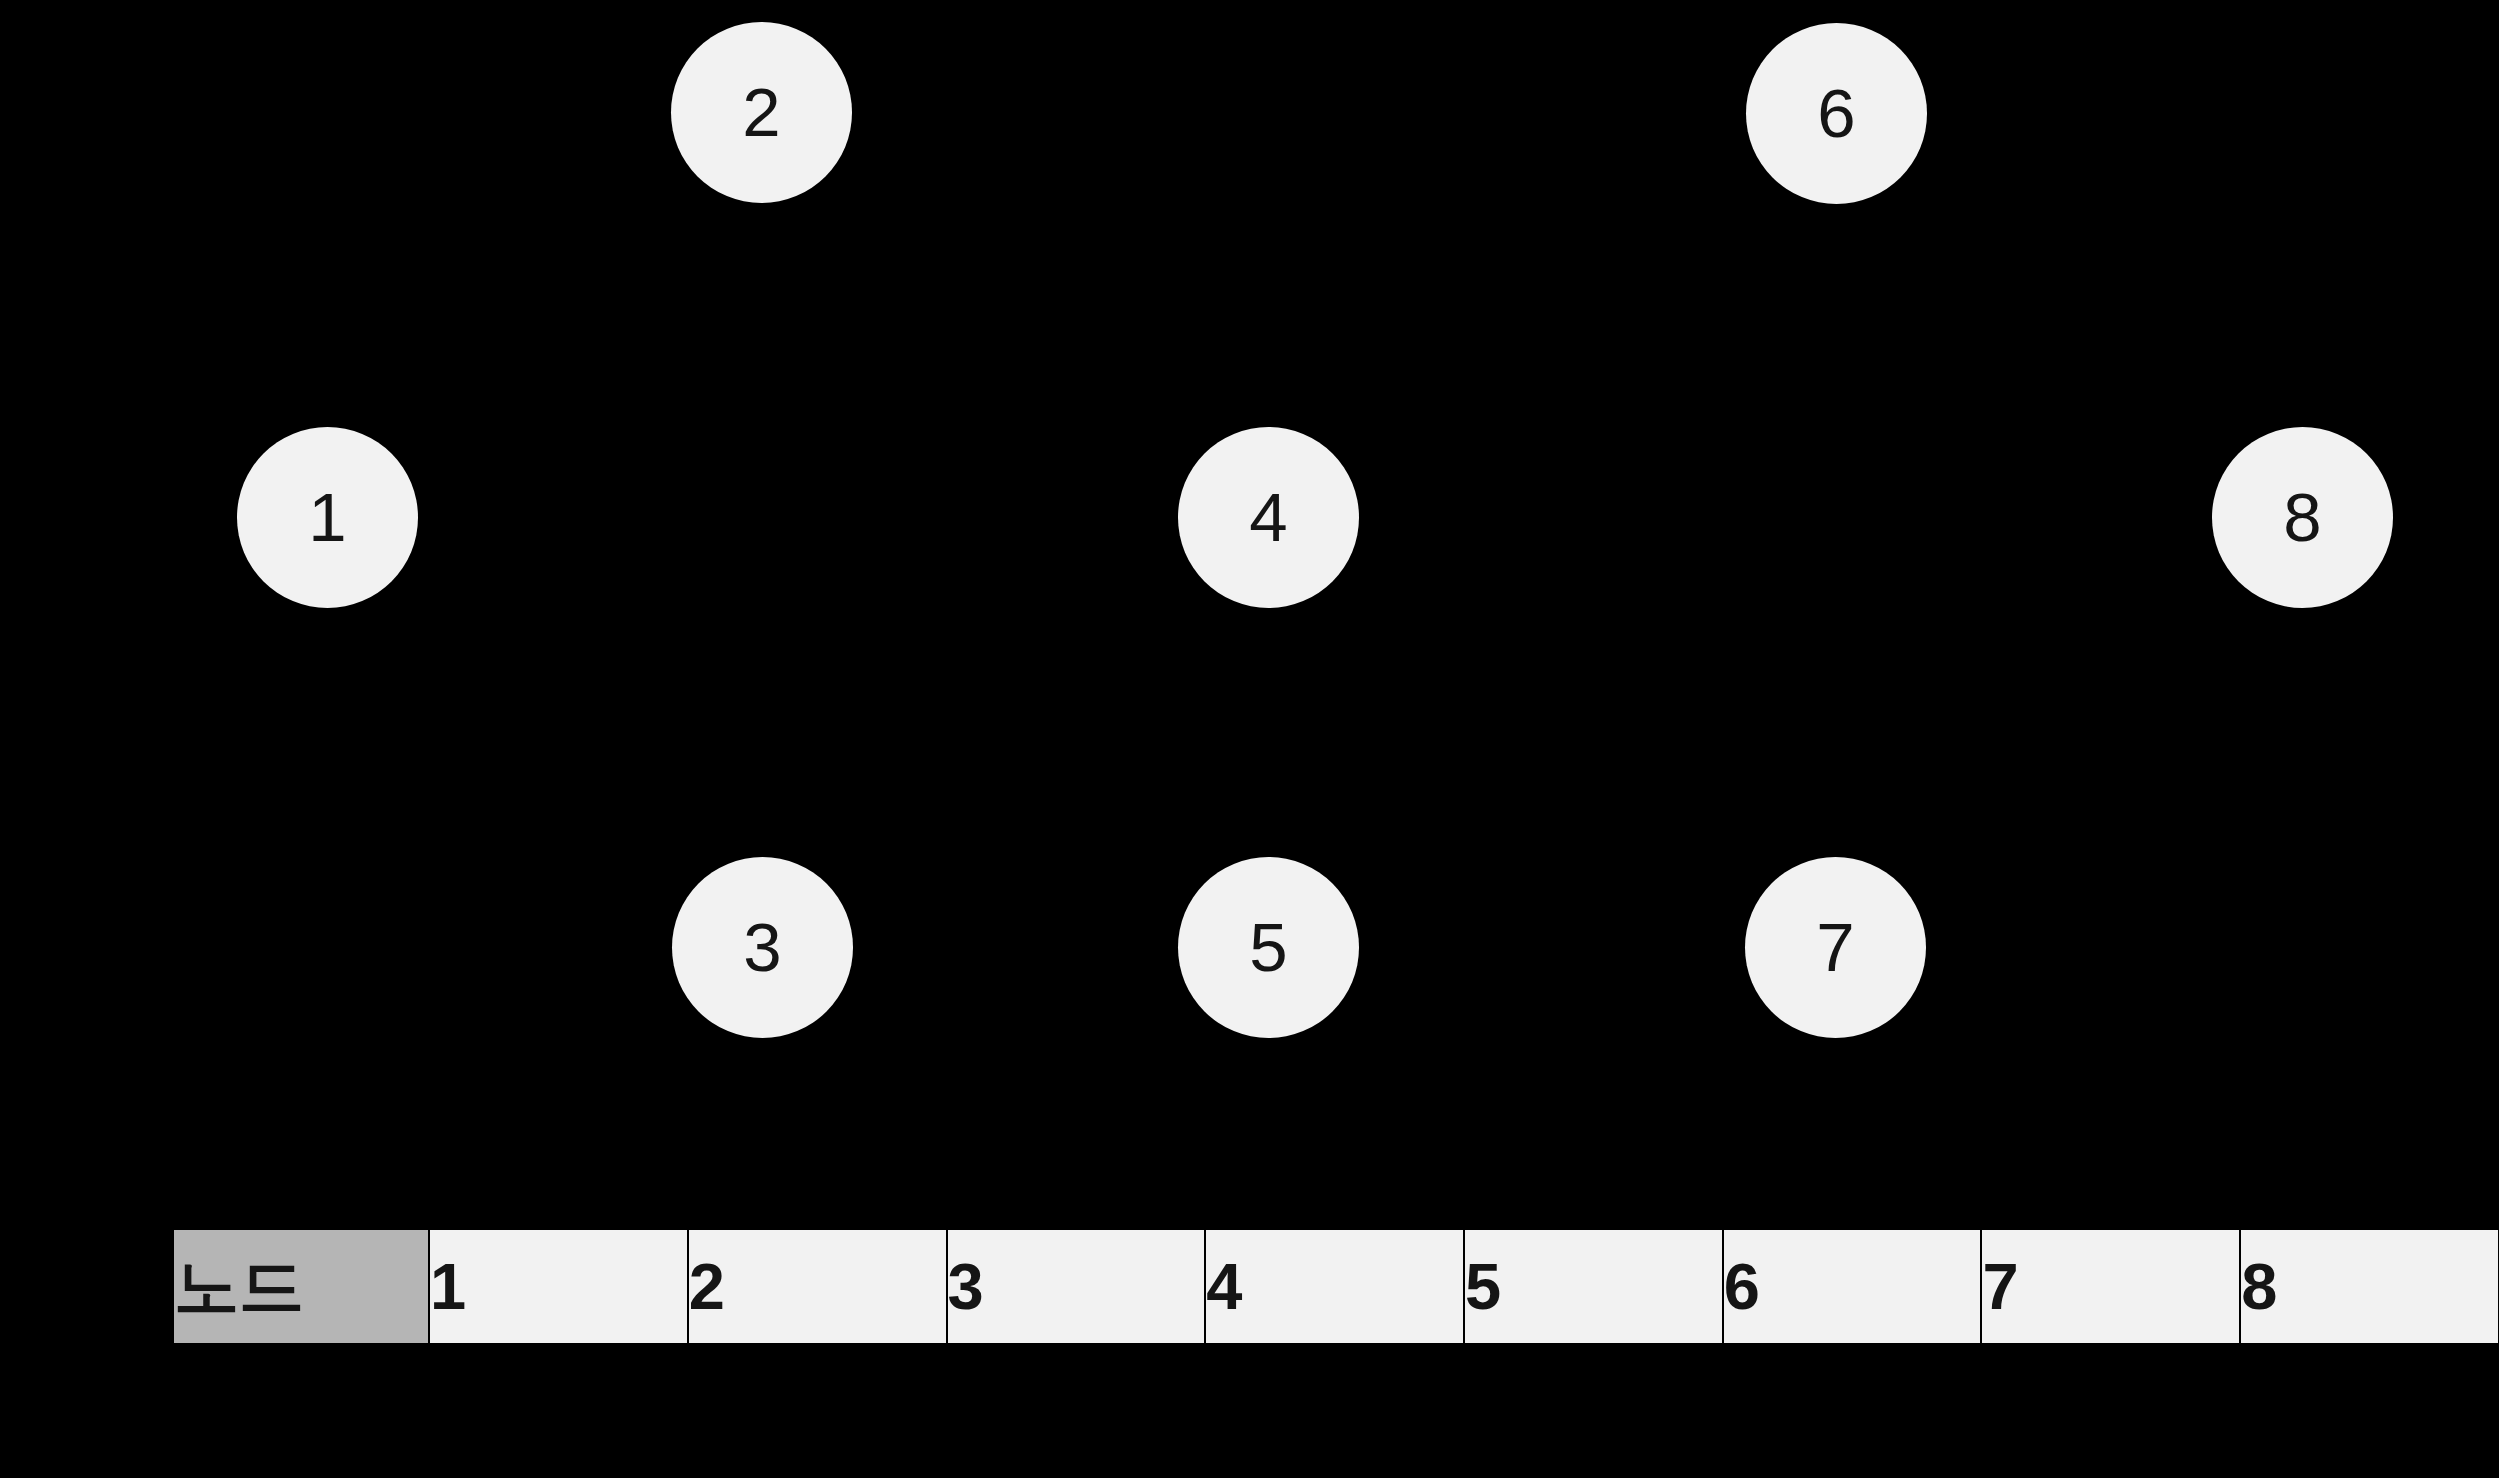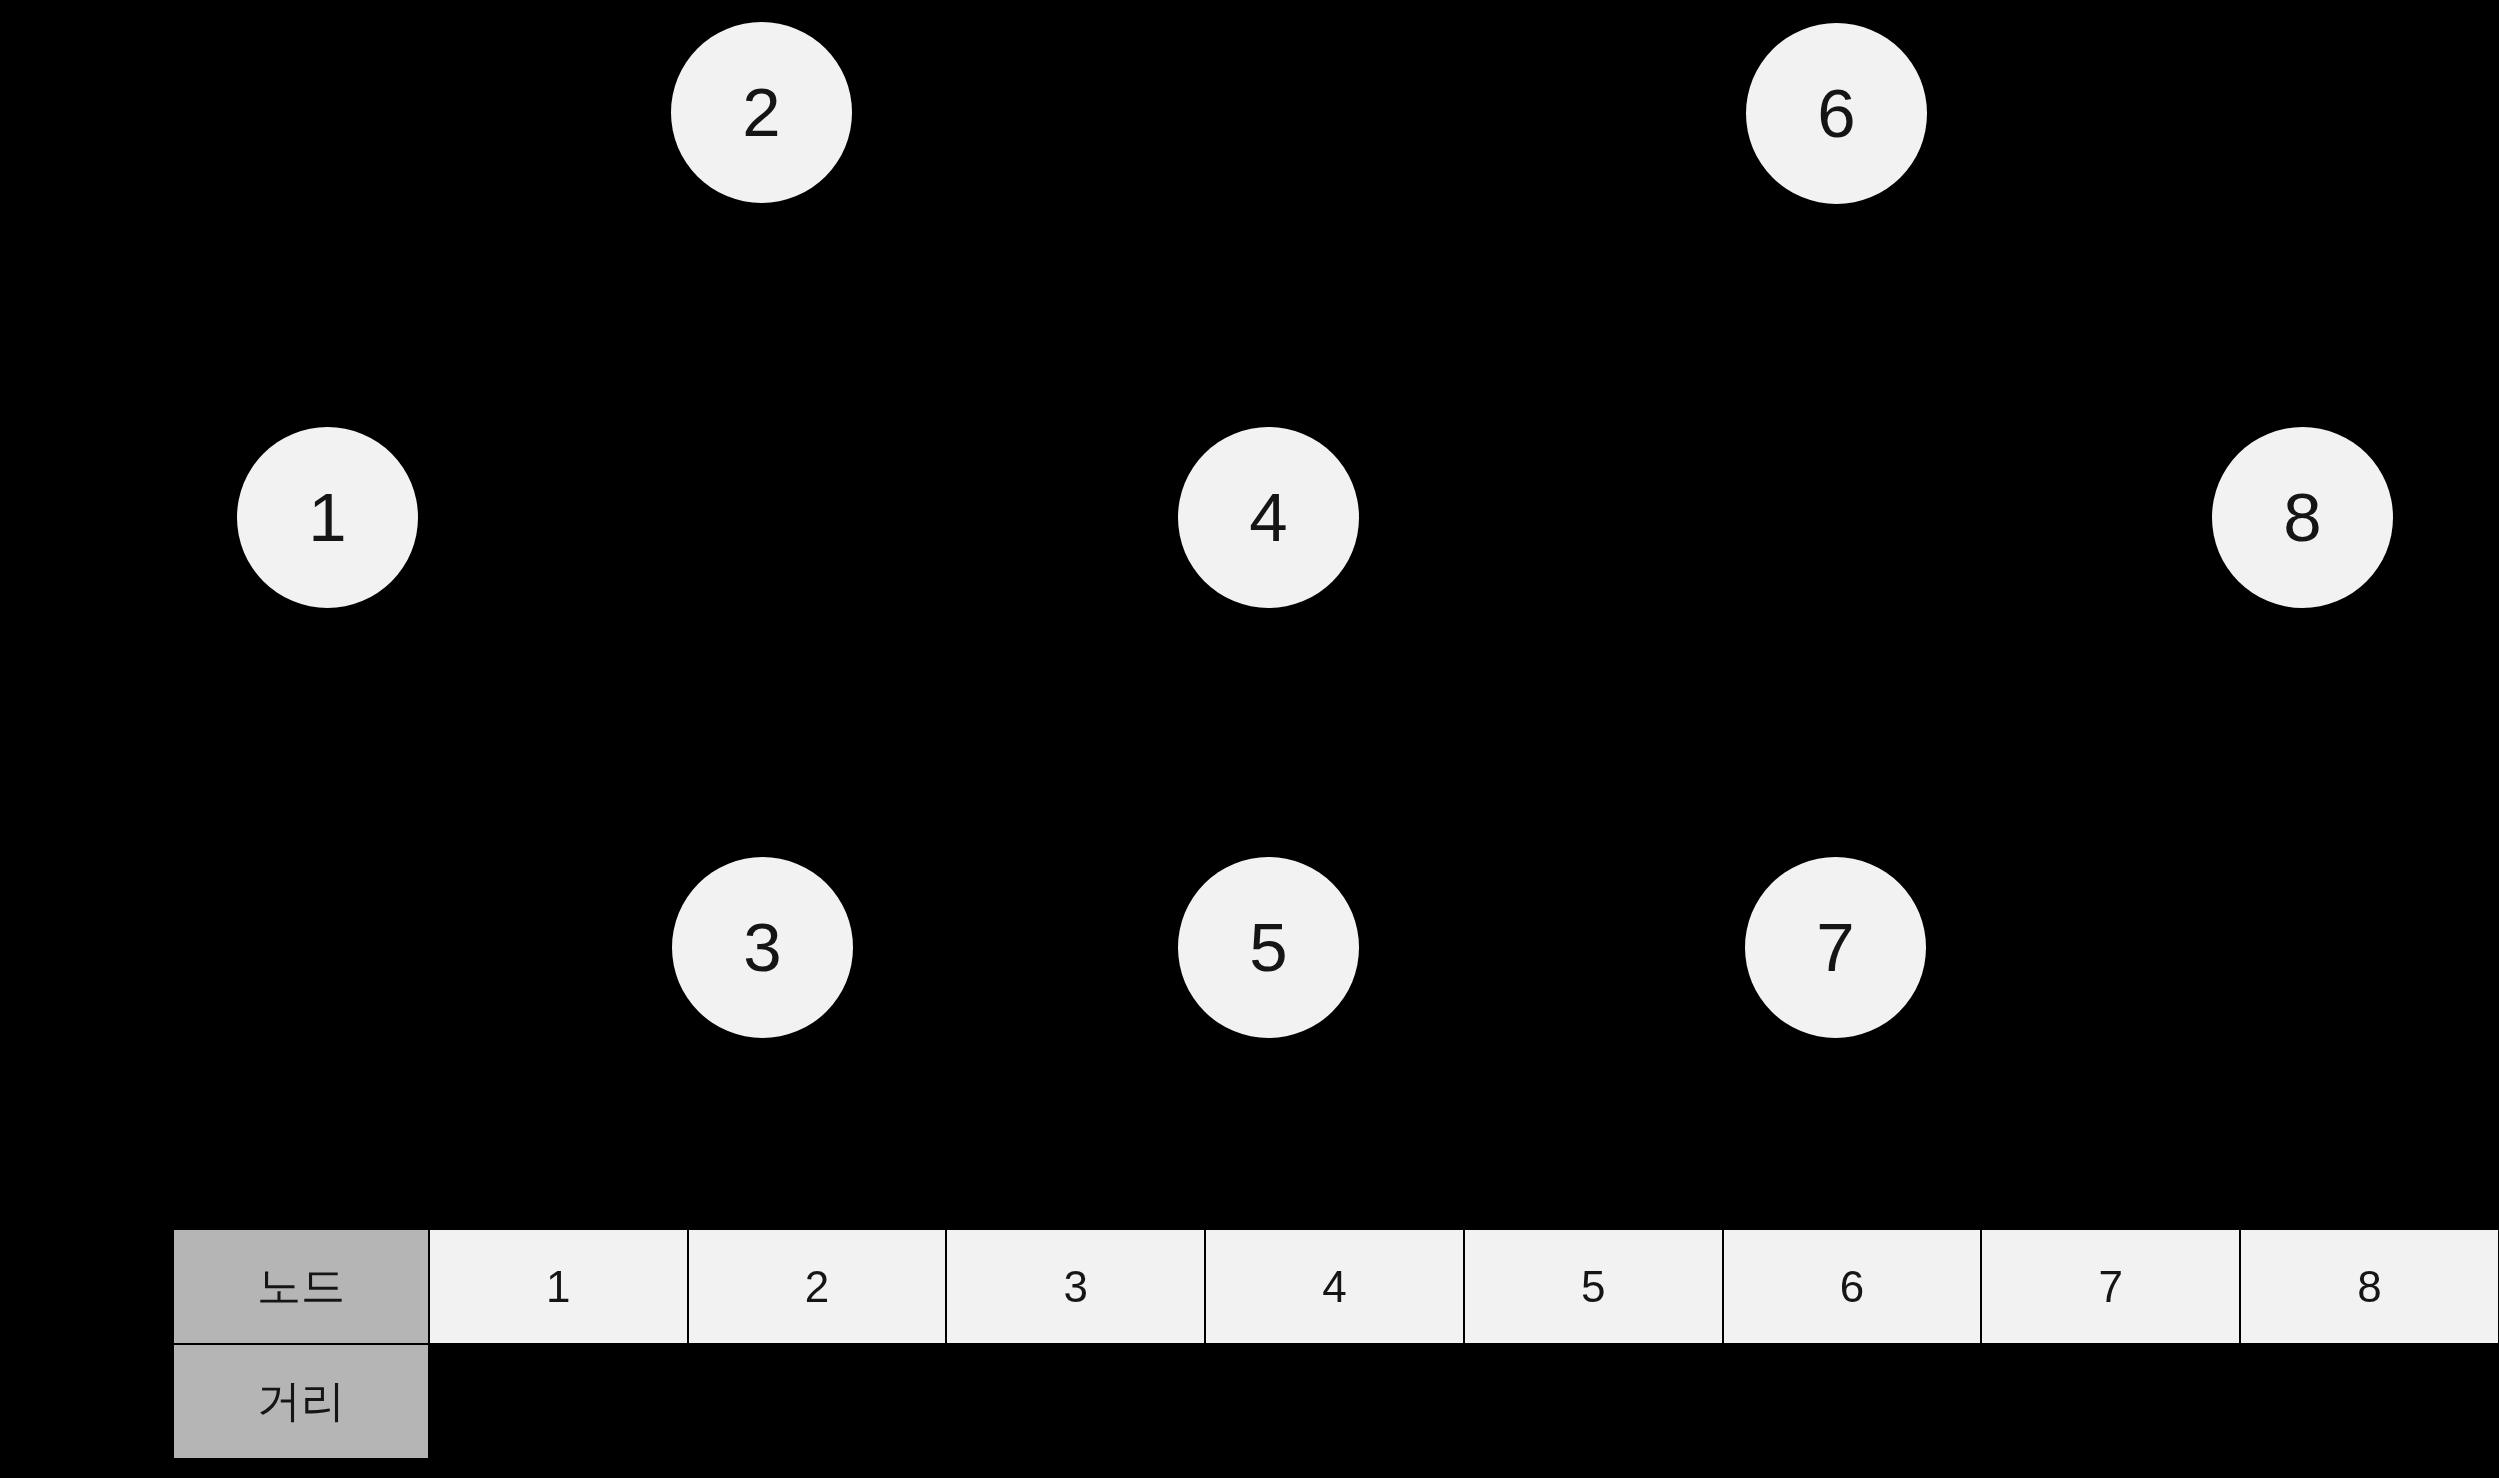--- a/index.html
+++ b/index.html
@@ -35,25 +35,26 @@
     position: absolute;
     left: 172px;
     top: 1228px;
   }
   table.dist {
     border-collapse: collapse;
     table-layout: fixed;
   }
   table.dist td {
     height: 113px;
-    text-align: center;
+    text-align: left;
     vertical-align: middle;
-    font-size: 44px;
+    font-size: 65px;
     color: #151515;
     padding: 0;
+    font-weight: bold;
   }
   td.rowhead {
     width: 256px;
     background: #b5b5b5;
     border: 2.6px solid #000000;
   }
   td.cell {
     width: 259px;
     background: #f2f2f2;
     border: 2.6px solid #000000;
@@ -85,29 +86,18 @@
         <td class="rowhead">노드</td>
         <td class="cell">1</td>
         <td class="cell">2</td>
         <td class="cell">3</td>
         <td class="cell">4</td>
         <td class="cell">5</td>
         <td class="cell">6</td>
         <td class="cell">7</td>
         <td class="cell">8</td>
       </tr>
-      <tr>
-        <td class="rowhead">거리</td>
-        <td class="empty"></td>
-        <td class="empty"></td>
-        <td class="empty"></td>
-        <td class="empty"></td>
-        <td class="empty"></td>
-        <td class="empty"></td>
-        <td class="empty"></td>
-        <td class="empty"></td>
-      </tr>
     </tbody>
       </table>
   </div>
 
 </div>
 
 
 </body></html>

